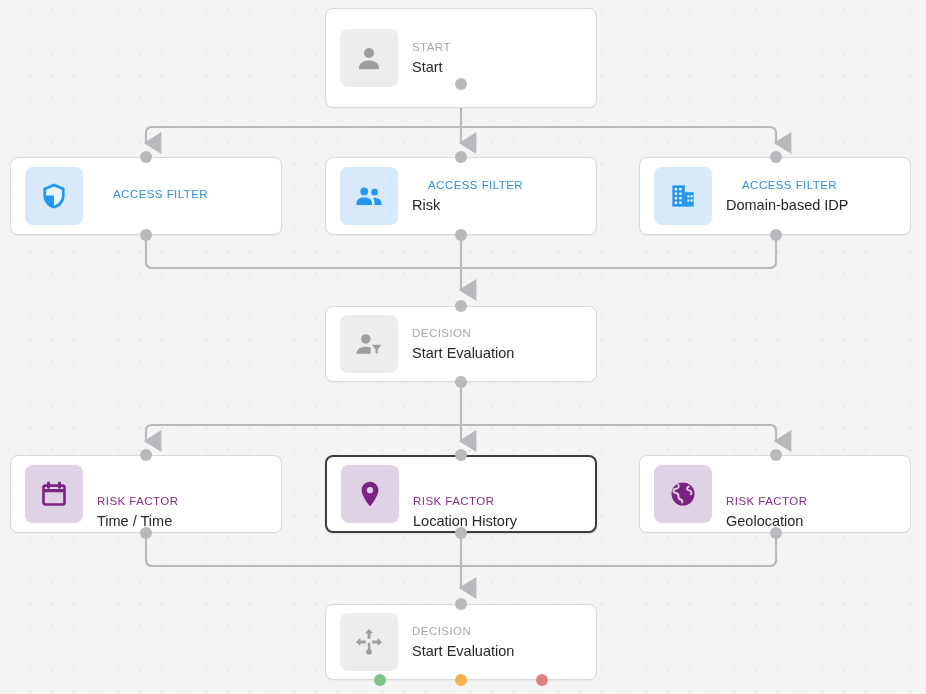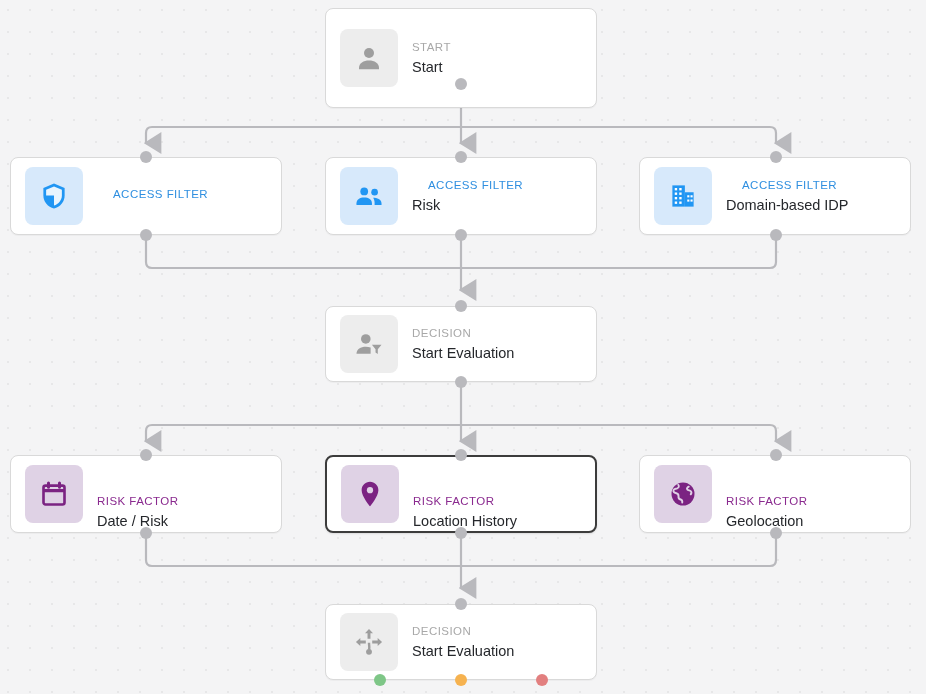--- a/index.html
+++ b/index.html
@@ -190,21 +190,21 @@
   <div class="node" style="left:10px;top:455px;width:272px;height:78px;">
     <div class="tile purple">
       <svg width="30" height="30" viewBox="0 0 24 24" fill="none" stroke="#7b2382" stroke-width="2.1">
         <rect x="3.6" y="5.3" width="16.8" height="15.1" rx="1.6"></rect>
         <path d="M3.6 9.3h16.8" stroke-width="2.6"></path>
         <path d="M7.6 3.2v3.4M16.4 3.2v3.4" stroke-linecap="round" stroke-width="2.4"></path>
       </svg>
     </div>
     <div class="labels">
       <div class="kind purple">RISK FACTOR</div>
-      <div class="title">Date / Risk</div>
+      <div class="title">Time / Time</div>
     </div>
   </div>
   <div class="port" style="left:140px;top:449px;"></div>
   <div class="port" style="left:140px;top:527px;"></div>
 
   <div class="node selected" style="left:325px;top:455px;width:272px;height:78px;">
     <div class="tile purple">
       <svg width="30" height="30" viewBox="0 0 24 24" fill="#7b2382">
         <path d="M12 2.2c-3.7 0-6.7 3-6.7 6.7 0 5 6.7 12.9 6.7 12.9s6.7-7.9 6.7-12.9c0-3.7-3-6.7-6.7-6.7z"></path>
         <circle cx="12" cy="8.9" r="2.5" fill="#dfd2e5"></circle>

